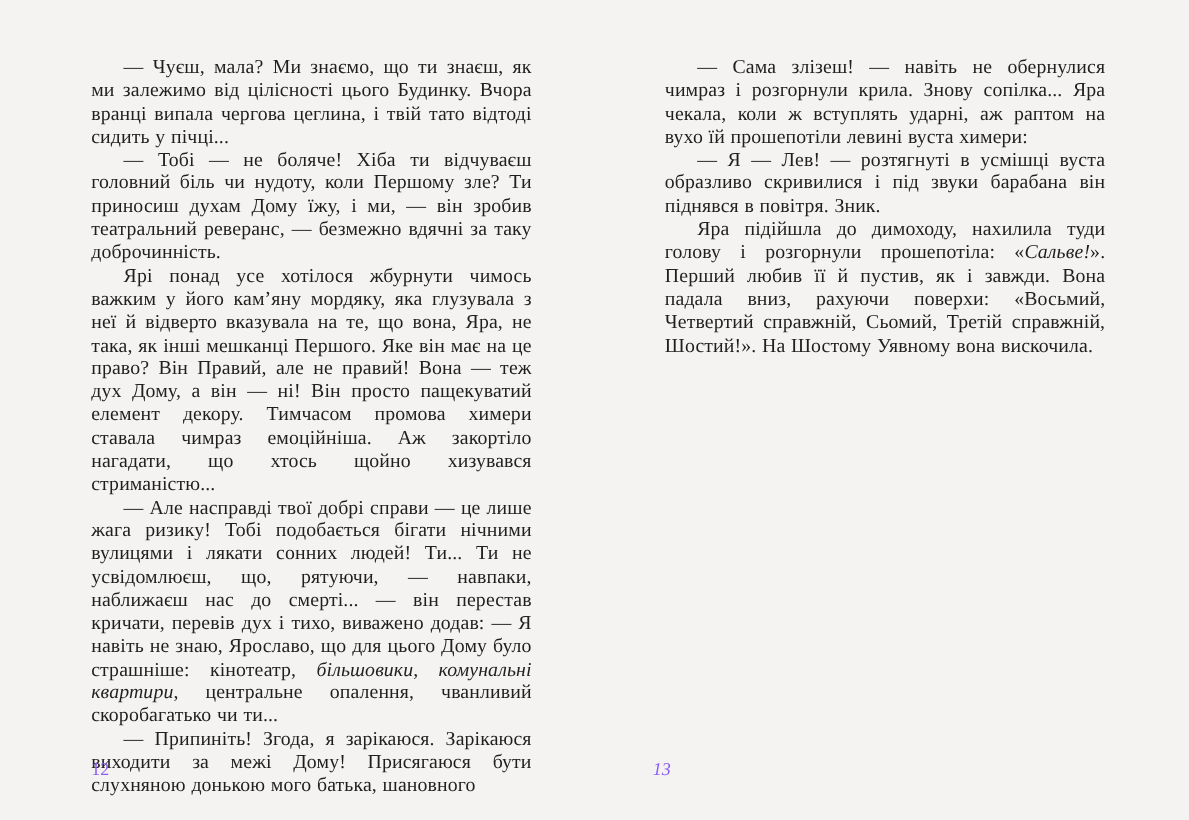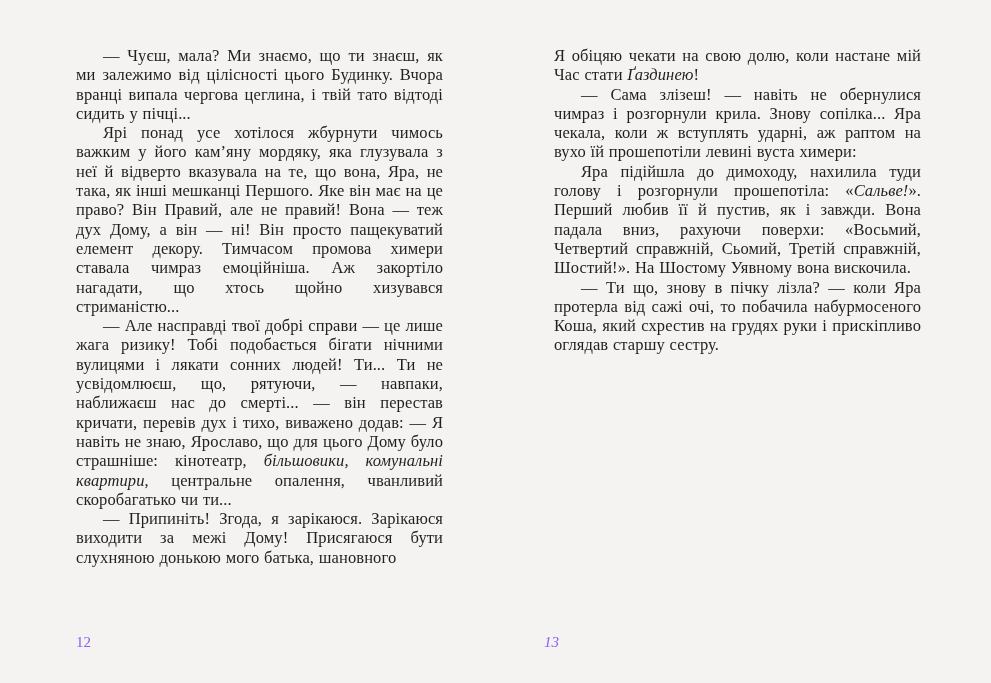--- a/index.html
+++ b/index.html
@@ -53,32 +53,32 @@
   .folio-right { left: 544px; font-style: italic; }
 </style>
 </head>
 <body>
 
 <div class="spread">
 
   <div class="page page-left">
     <div class="page-text">
         <p class="para"><span>— Чуєш, мала? Ми знаємо, що ти знаєш, як ми залежимо від цілісності цього Будинку. Вчора вранці випала чергова цеглина, і твій тато відтоді сидить у пічці...</span></p>
+        <p class="para"><span>— Тобі — не боляче! Хіба ти відчуваєш головний біль чи нудоту, коли Першому зле? Ти приносиш духам Дому їжу, і ми, — він зробив театральний реверанс, — безмежно вдячні за таку доброчинність.</span></p>
         <p class="para"><span>Ярі понад усе хотілося жбурнути чимось важким у його кам’яну мордяку, яка глузувала з неї й відверто вказувала на те, що вона, Яра, не така, як інші мешканці Першого. Яке він має на це право? Він Правий, але не правий! Вона — теж дух Дому, а він — ні! Він просто пащекуватий елемент декору. Тимчасом промова химери ставала чимраз емоційніша. Аж закортіло нагадати, що хтось щойно хизувався стриманістю...</span></p>
         <p class="para"><span>— Але насправді твої добрі справи — це лише жага ризику! Тобі подобається бігати нічними вулицями і лякати сонних людей! Ти... Ти не усвідомлюєш, що, рятуючи, — навпаки, наближаєш нас до смерті... — він перестав кричати, перевів дух і тихо, виважено додав: — Я навіть не знаю, Ярославо, що для цього Дому було страшніше: кінотеатр, </span><em>більшовики, комунальні квартири</em><span>, центральне опалення, чванливий скоробагатько чи ти...</span></p>
         <p class="para"><span>— Припиніть! Згода, я зарікаюся. Зарікаюся виходити за межі Дому! Присягаюся бути слухняною донькою мого батька, шановного </span></p>
       </div>
   </div>
 
   <div class="page page-right">
     <div class="page-text">
-        <p class="para flush"><span>Я обіцяю чекати на свою долю, коли настане мій Час стати </span><em>Ґаздинею</em><span>!</span></p>
         <p class="para"><span>— Сама злізеш! — навіть не обернулися чимраз і розгорнули крила. Знову сопілка... Яра чекала, коли ж вступлять ударні, аж раптом на вухо їй прошепотіли левині вуста химери:</span></p>
+        <p class="para"><span>— Я — Лев! — розтягнуті в усмішці вуста образливо скривилися і під звуки барабана він піднявся в повітря. Зник.</span></p>
         <p class="para"><span>Яра підійшла до димоходу, нахилила туди голову і розгорнули прошепотіла: «</span><em>Сальве!</em><span>». Перший любив її й пустив, як і завжди. Вона падала вниз, рахуючи поверхи: «Восьмий, Четвертий справжній, Сьомий, Третій справжній, Шостий!». На Шостому Уявному вона вискочила.</span></p>
-        <p class="para"><span>— Ти що, знову в пічку лізла? — коли Яра протерла від сажі очі, то побачила набурмосеного Коша, який схрестив на грудях руки і прискіпливо оглядав старшу сестру.</span></p>
       </div>
   </div>
 
   <div class="folio folio-left">12</div>
 
   <div class="folio folio-right">13</div>
 
 </div>
 
 </body></html>

